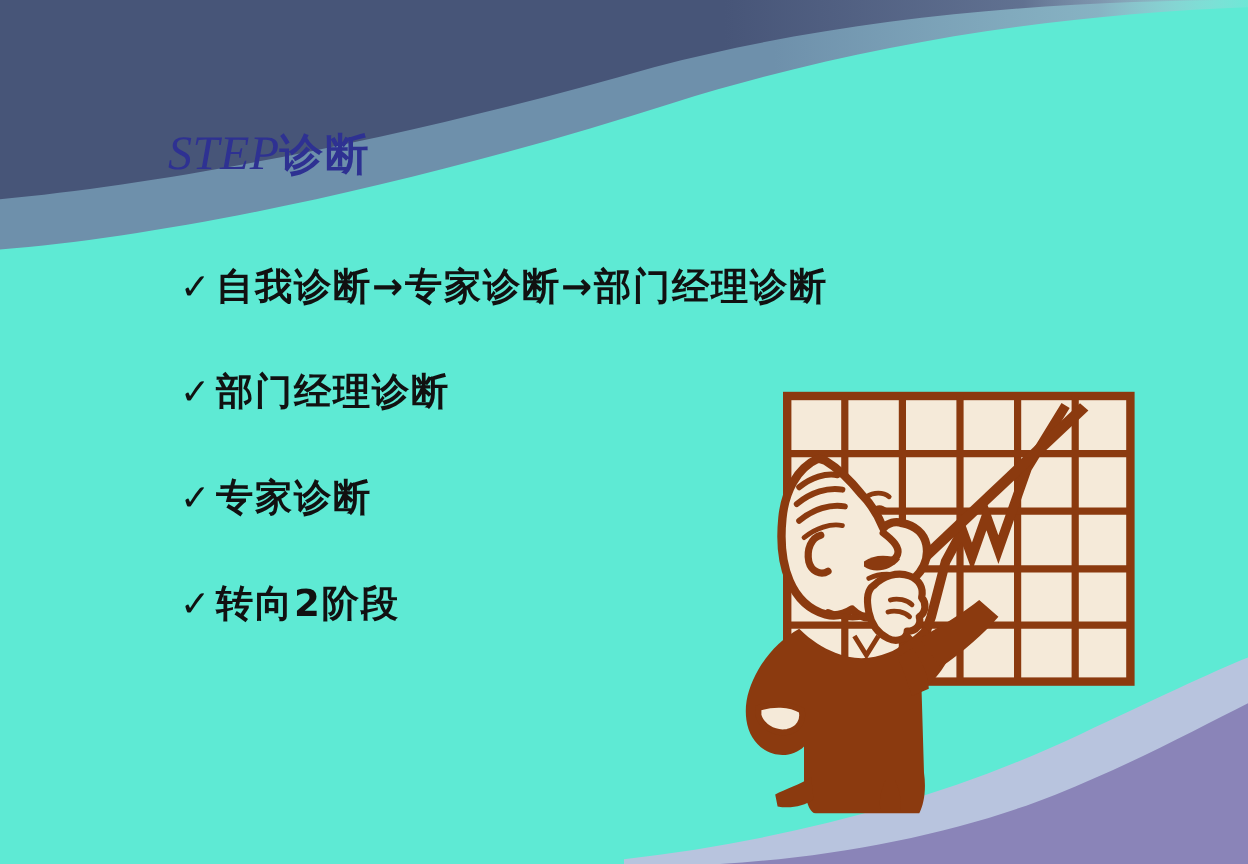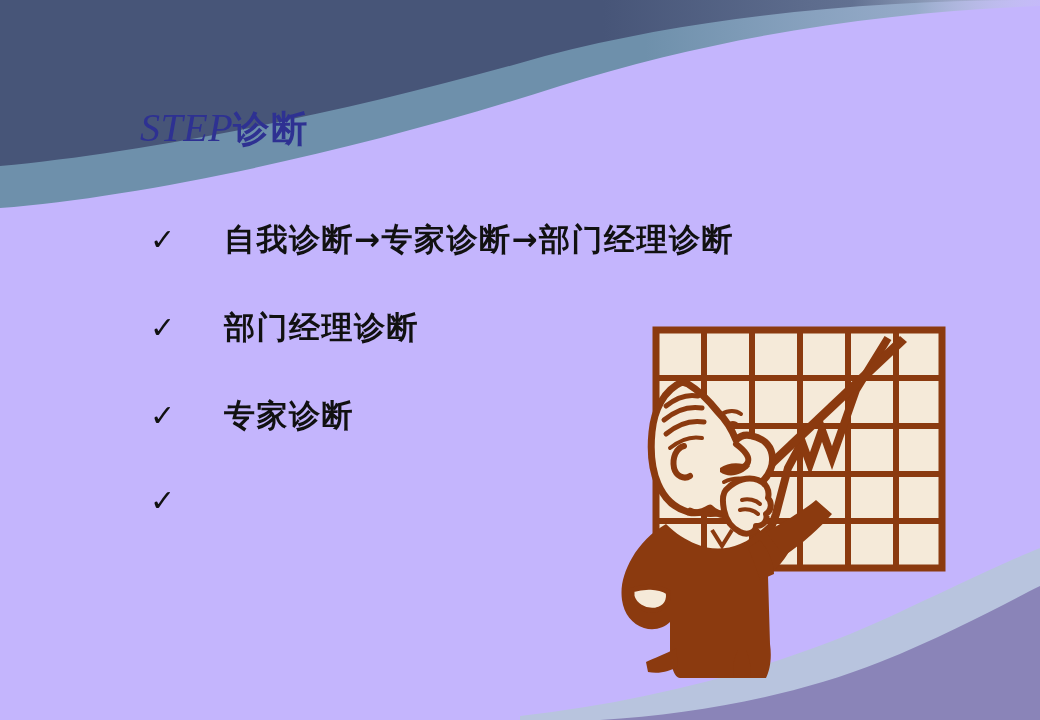--- a/index.html
+++ b/index.html
@@ -7,21 +7,21 @@
     padding: 0;
     background: #ffffff;
   }
   body {
     font-family: "DejaVu Sans", sans-serif;
   }
   #slide {
     position: relative;
     width: 1040px;
     height: 720px;
-    background: #c4b5fd;
+    background: #5eead4;
     overflow: hidden;
   }
   .decor-layer {
     position: absolute;
     left: 0;
     top: 0;
     width: 1040px;
     height: 720px;
     pointer-events: none;
   }
@@ -68,21 +68,20 @@
     flex: 0 0 30px;
   }
   .bullet-text {
     font-family: "DejaVu Sans", sans-serif;
     font-weight: 700;
     font-size: 31px;
     line-height: 1.1;
     color: #111111;
     letter-spacing: 1.5px;
     white-space: nowrap;
-    margin-left: 44px;
   }
   #illustration {
     position: absolute;
     left: 570px;
     top: 318px;
     width: 390px;
     height: 360px;
   }
 </style>
 </head>
@@ -136,20 +135,21 @@
     <li class="bullet-row">
       <span class="bullet-mark">✓</span>
       <span class="bullet-text">部门经理诊断</span>
     </li>
     <li class="bullet-row">
       <span class="bullet-mark">✓</span>
       <span class="bullet-text">专家诊断</span>
     </li>
     <li class="bullet-row">
       <span class="bullet-mark">✓</span>
+      <span class="bullet-text">转向2阶段</span>
     </li>
   </ul>
 
   <svg id="illustration" viewBox="0 0 390 360" xmlns="http://www.w3.org/2000/svg">
 
     <g>
 
       <rect x="86" y="12" width="286" height="238" fill="#f5ead9" stroke="#8b3a0f" stroke-width="7"></rect>
 
       <line x1="134" y1="12" x2="134" y2="250" stroke="#8b3a0f" stroke-width="6"></line>

